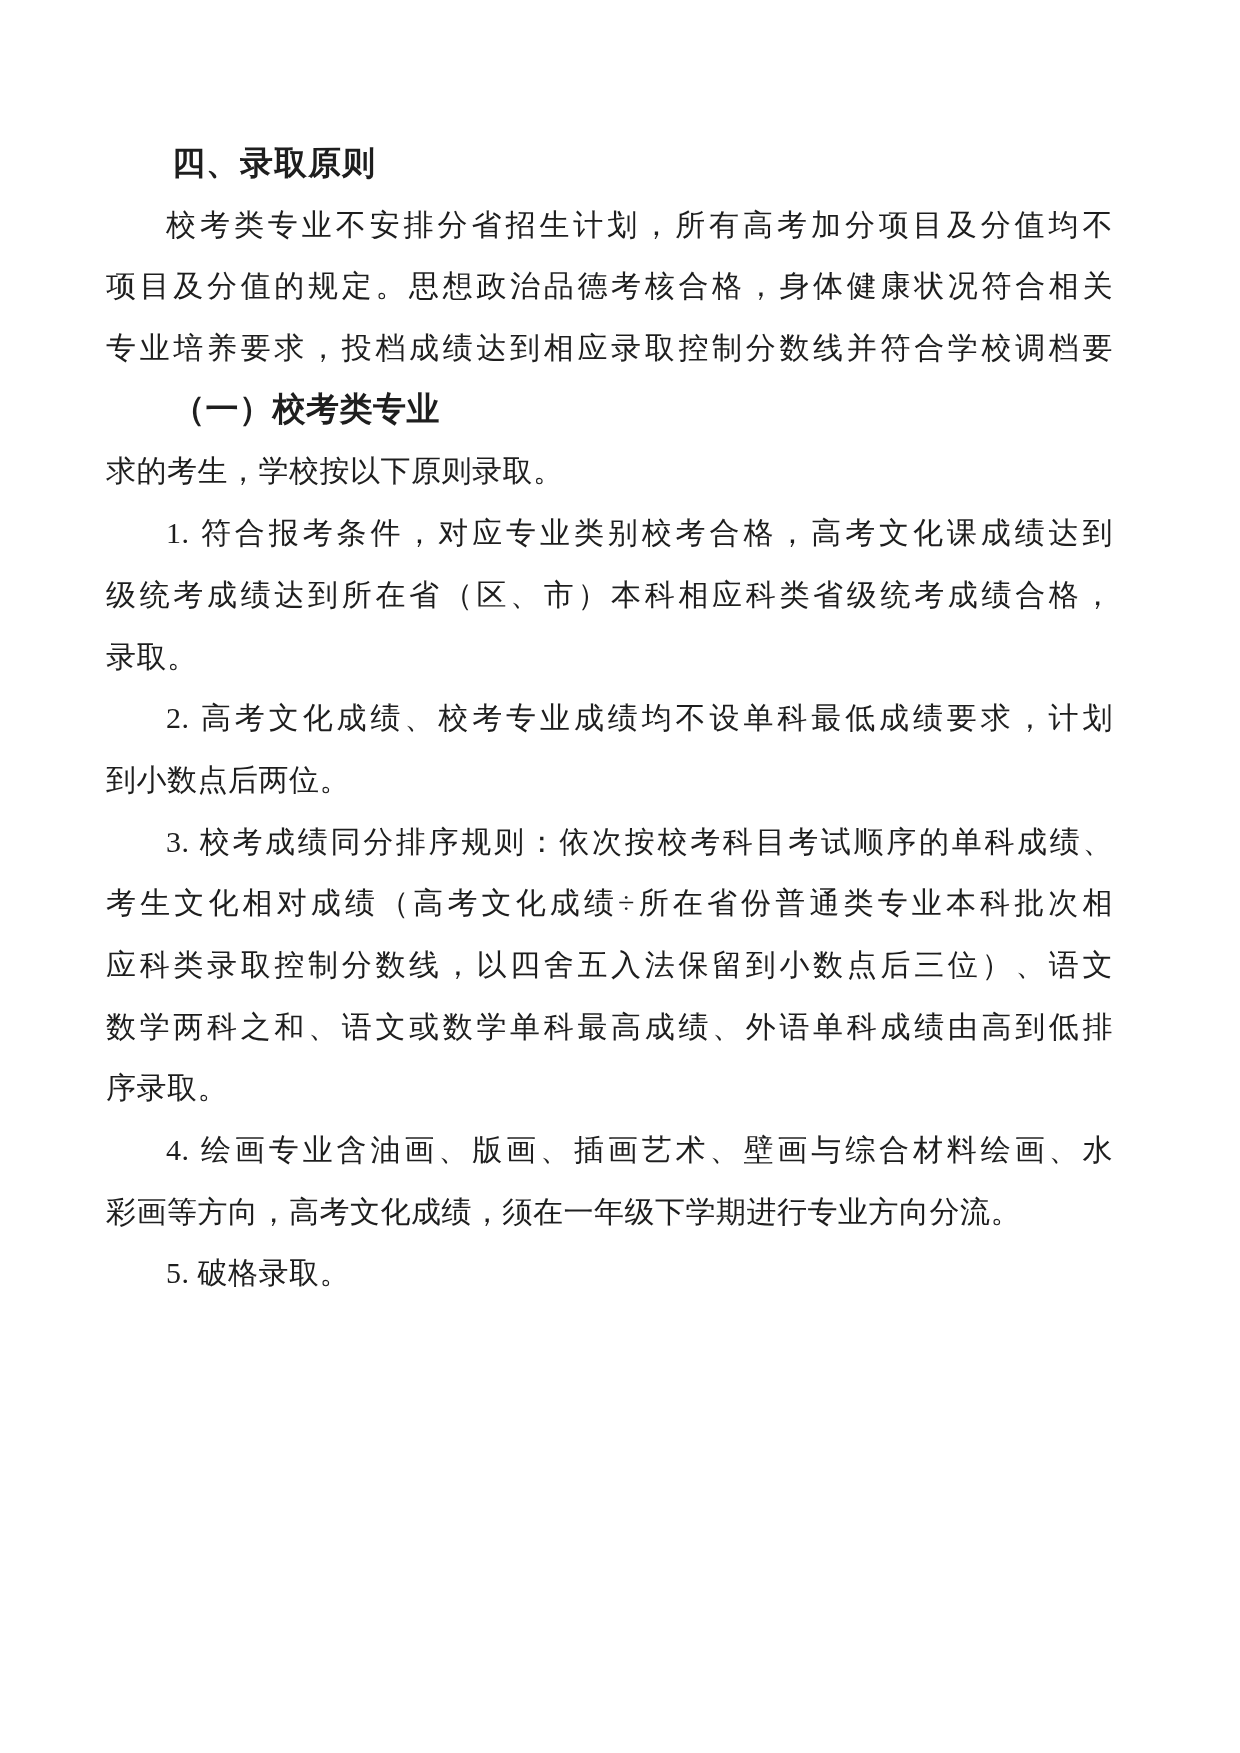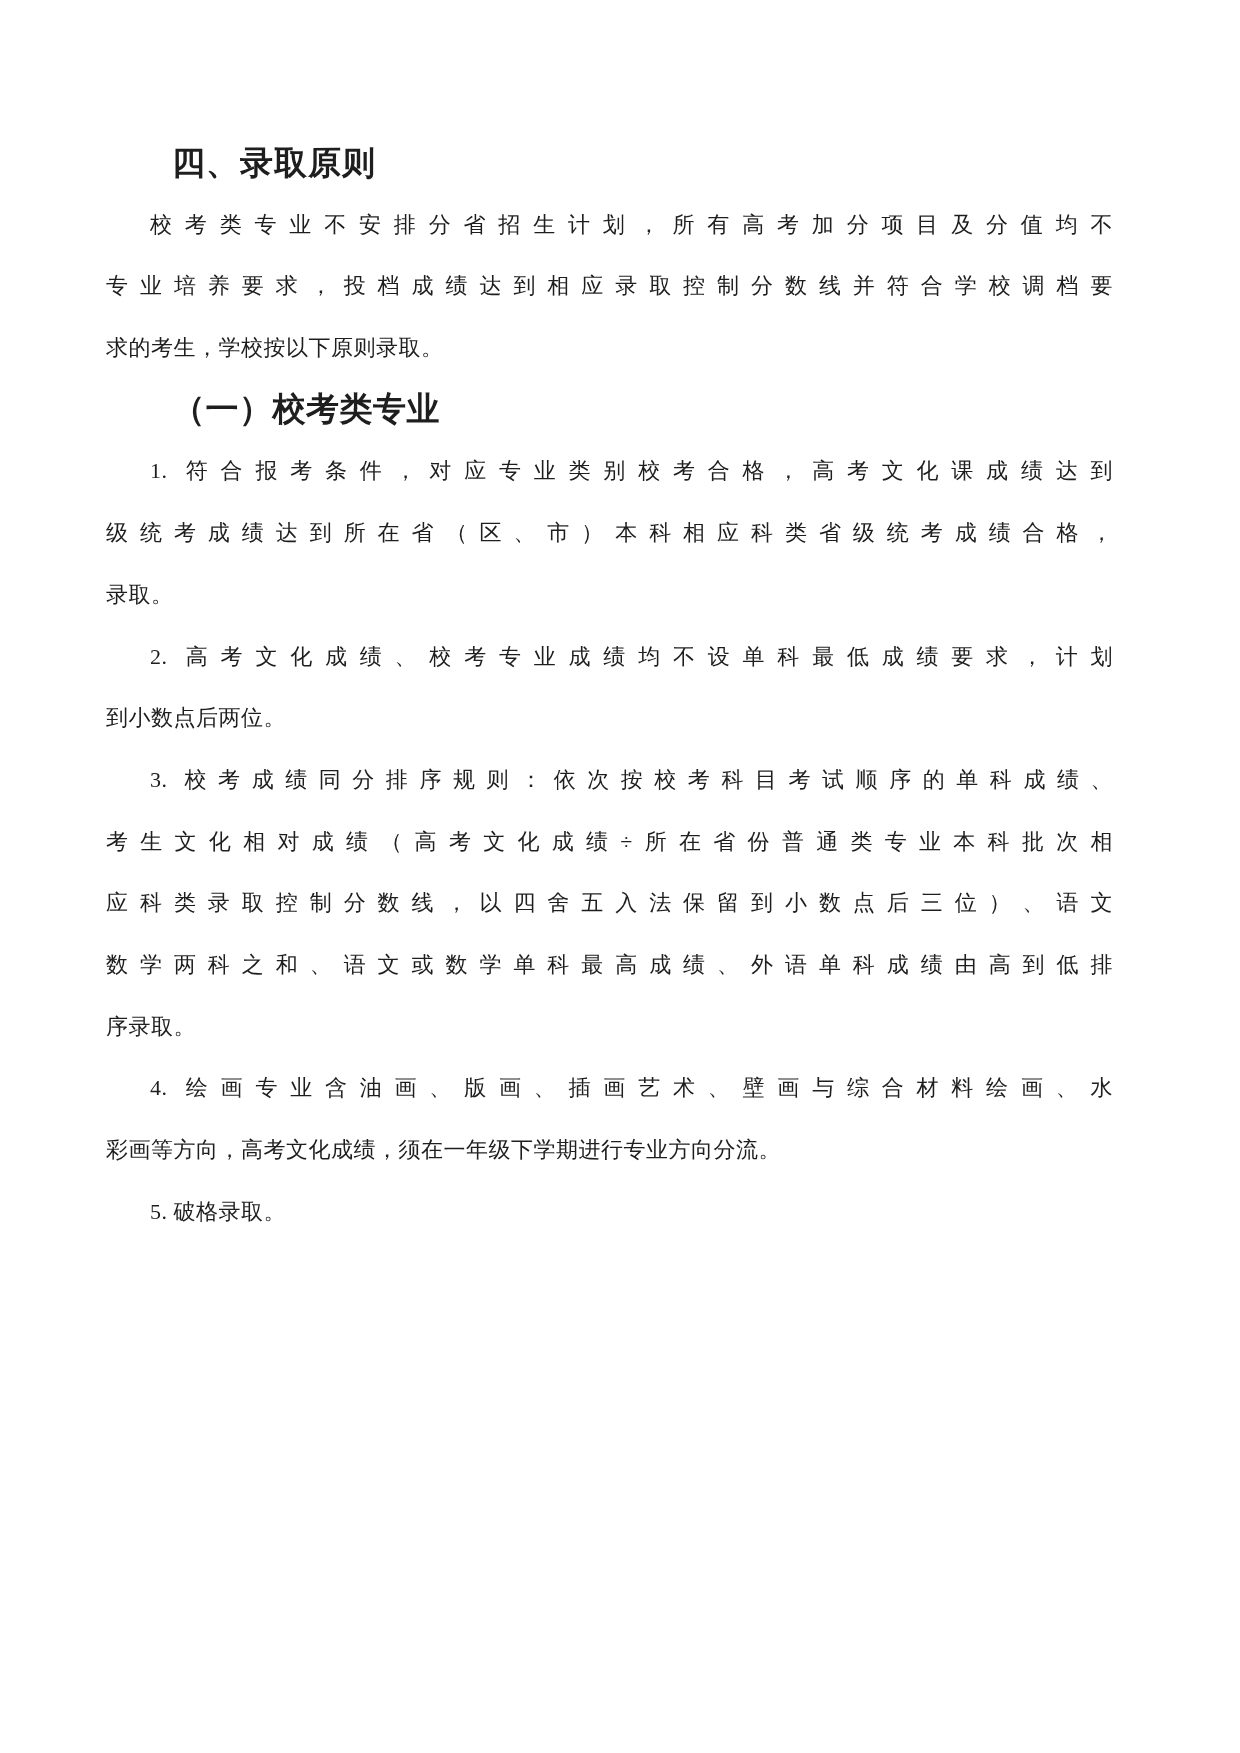--- a/index.html
+++ b/index.html
@@ -25,21 +25,21 @@
   }
   .doc {
     position: absolute;
     left: 106px;
     top: 132px;
     width: 1007px;
   }
   .line {
     height: 61.7px;
     line-height: 61.7px;
-    font-size: 22px;
+    font-size: 30px;
     letter-spacing: 0.5px;
     color: var(--ink);
     text-align: justify;
     text-align-last: justify;
     overflow: hidden;
   }
   .line.first { text-indent: 2em; }
   .line.last,
   .line.heading1,
   .line.heading2 {
@@ -58,23 +58,24 @@
     font-size: 33px;
   }
 </style>
 </head>
 <body>
 
 <div class="page">
   <div class="doc">
       <div class="line heading1 first last">四、录取原则</div>
       <div class="line paragraph first">校考类专业不安排分省招生计划，所有高考加分项目及分值均不</div>
+      <div class="line paragraph">项目及分值的规定。思想政治品德考核合格，身体健康状况符合相关</div>
       <div class="line paragraph">专业培养要求，投档成绩达到相应录取控制分数线并符合学校调档要</div>
+      <div class="line heading2 first last">（一）校考类专业</div>
       <div class="line paragraph last">求的考生，学校按以下原则录取。</div>
-      <div class="line heading2 first last">（一）校考类专业</div>
       <div class="line paragraph first">1. 符合报考条件，对应专业类别校考合格，高考文化课成绩达到</div>
       <div class="line paragraph">级统考成绩达到所在省（区、市）本科相应科类省级统考成绩合格，</div>
       <div class="line paragraph last">录取。</div>
       <div class="line paragraph first">2. 高考文化成绩、校考专业成绩均不设单科最低成绩要求，计划</div>
       <div class="line paragraph last">到小数点后两位。</div>
       <div class="line paragraph first">3. 校考成绩同分排序规则：依次按校考科目考试顺序的单科成绩、</div>
       <div class="line paragraph">考生文化相对成绩（高考文化成绩÷所在省份普通类专业本科批次相</div>
       <div class="line paragraph">应科类录取控制分数线，以四舍五入法保留到小数点后三位）、语文</div>
       <div class="line paragraph">数学两科之和、语文或数学单科最高成绩、外语单科成绩由高到低排</div>
       <div class="line paragraph last">序录取。</div>

